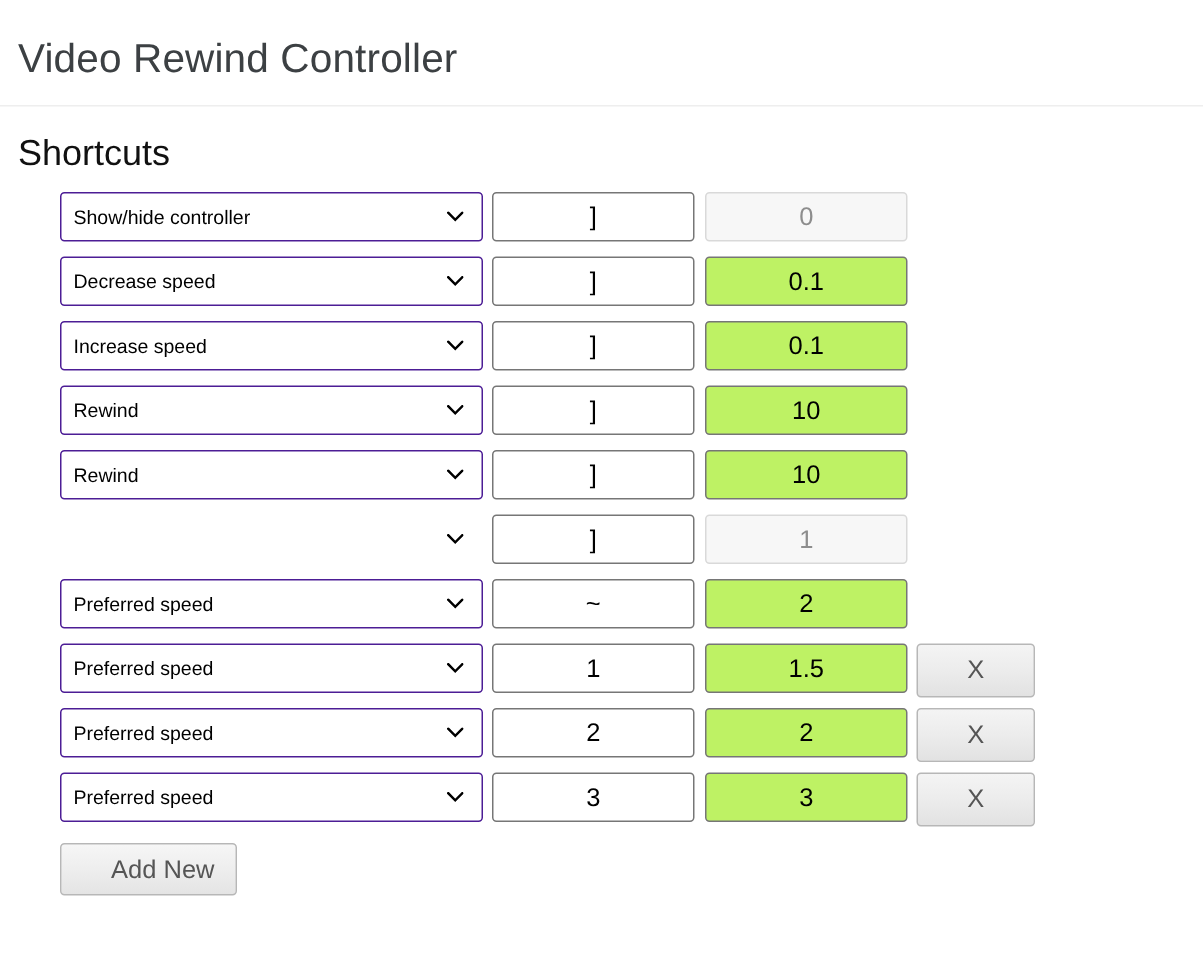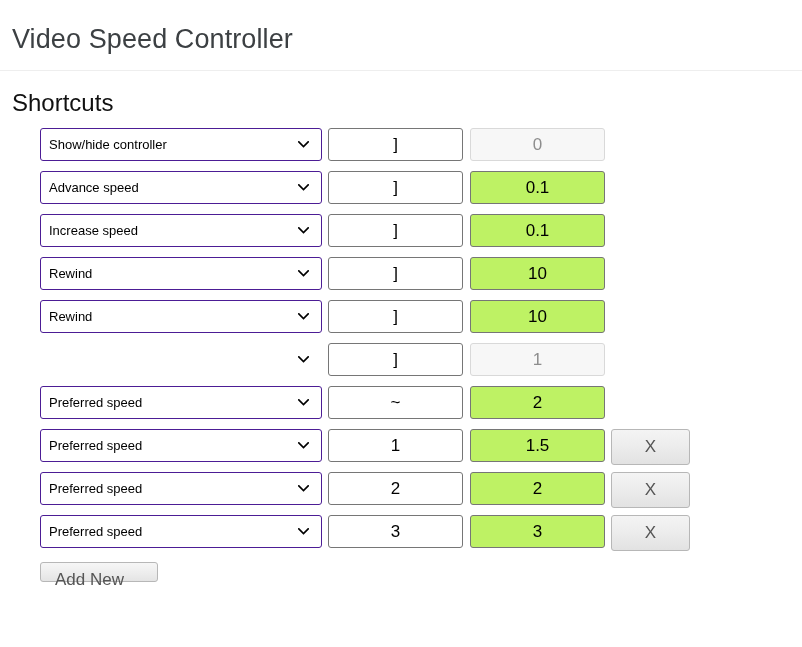--- a/index.html
+++ b/index.html
@@ -144,57 +144,57 @@
     cursor: default;
   }
 
   #add-new-button {
     position: relative;
     margin-left: 40px;
     margin-top: 4px;
     display: inline-block;
     box-sizing: border-box;
     min-width: 118px;
-    height: 20px;
+    height: 35px;
     border: 1px solid #b7b7b7;
     border-radius: 3px;
     background: linear-gradient(to bottom, #f6f6f6 0%, #ededed 55%, #e4e4e4 100%);
     font-family: "Liberation Sans", sans-serif;
     font-size: 17px;
     color: #555555;
-    text-align: left;
+    text-align: right;
     line-height: 33px;
     padding: 0 14px;
     cursor: default;
   }
 </style>
 </head>
 <body>
 
 <div>
 
-  <h1 id="page-title">Video Speed Controller</h1>
+  <h1 id="page-title">Video Rewind Controller</h1>
 
   <div id="title-divider"></div>
 
   <h2 id="section-heading">Shortcuts</h2>
 
   <div id="shortcut-rows">
       <div class="shortcut-row">
         <div class="action-select">Show/hide controller</div>
         <span class="select-chevron">
           <svg width="11" height="7" viewBox="0 0 11 7">
             <path d="M0.8 0.8 L5.5 5.6 L10.2 0.8" fill="none" stroke="#000000" stroke-width="1.6" stroke-linecap="square"></path>
           </svg>
         </span>
         <div class="key-input">]</div>
         <div class="value-input disabled">0</div>
       </div>
       <div class="shortcut-row">
-        <div class="action-select">Advance speed</div>
+        <div class="action-select">Decrease speed</div>
         <span class="select-chevron">
           <svg width="11" height="7" viewBox="0 0 11 7">
             <path d="M0.8 0.8 L5.5 5.6 L10.2 0.8" fill="none" stroke="#000000" stroke-width="1.6" stroke-linecap="square"></path>
           </svg>
         </span>
         <div class="key-input">]</div>
         <div class="value-input">0.1</div>
       </div>
       <div class="shortcut-row">
         <div class="action-select">Increase speed</div>

